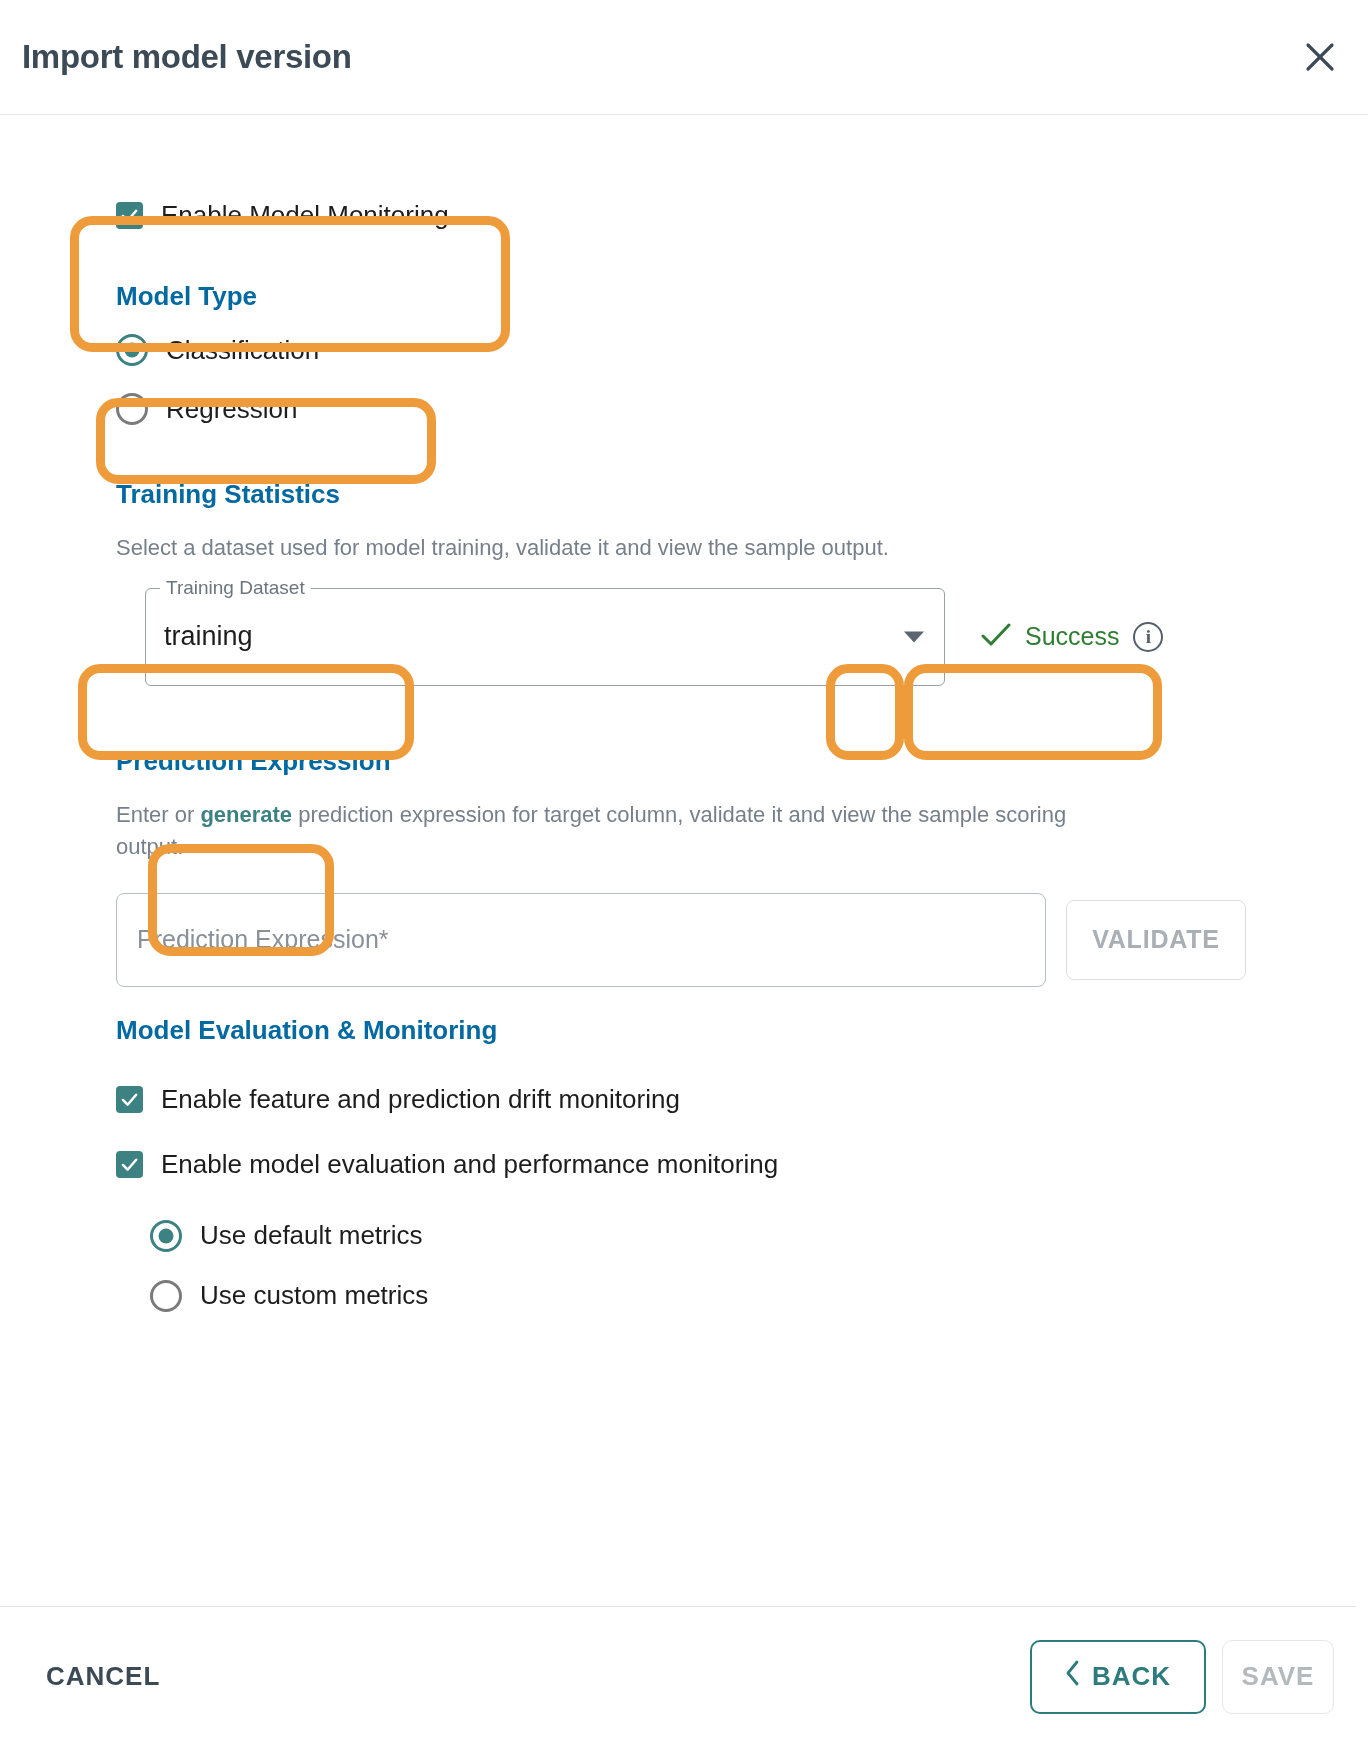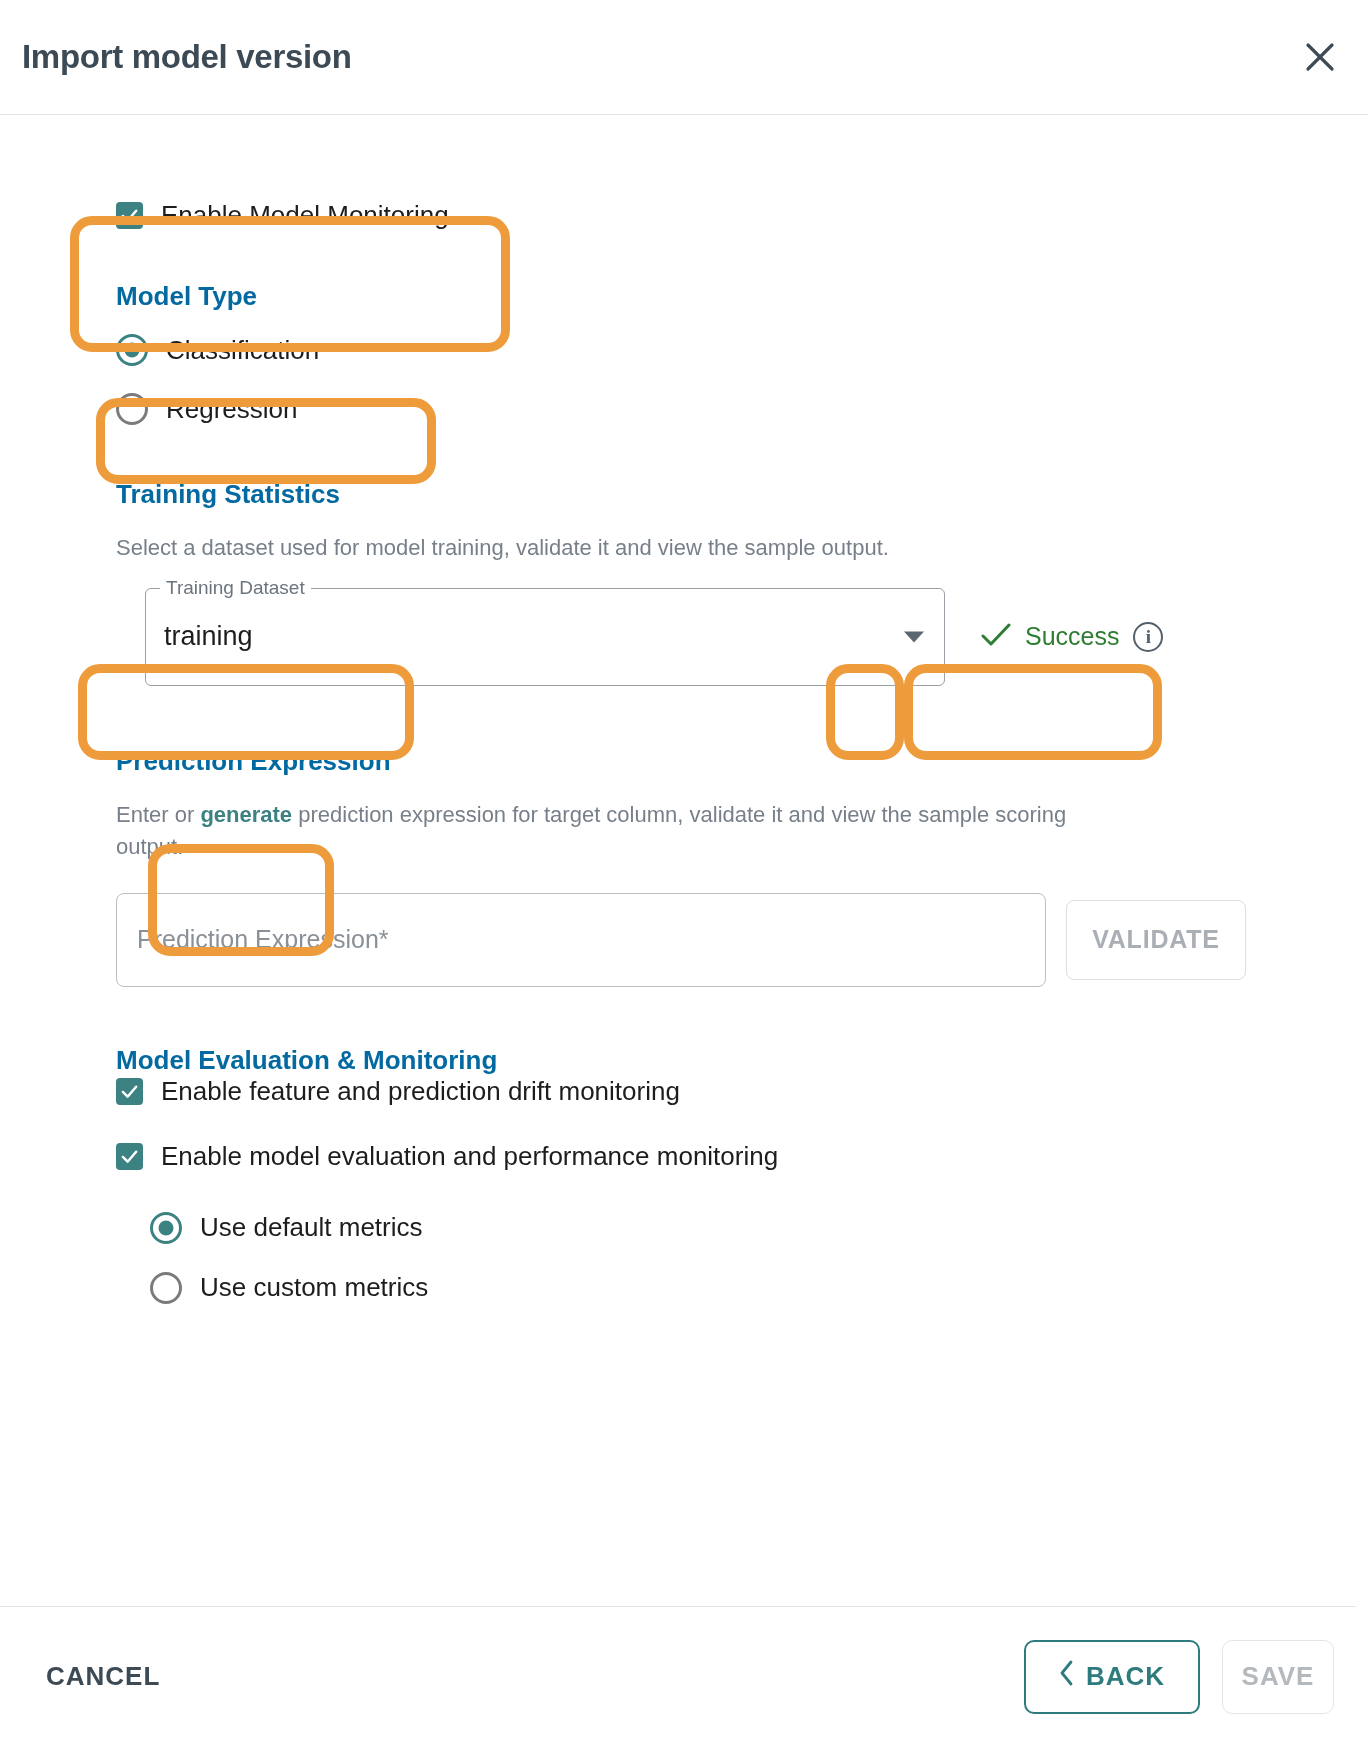--- a/index.html
+++ b/index.html
@@ -260,21 +260,21 @@
     font-size: 26px;
     font-weight: 700;
     letter-spacing: 1px;
     color: #3c4a56;
     cursor: pointer;
   }
   .footer-right {
     margin-left: auto;
     display: flex;
     align-items: center;
-    gap: 22px;
+    gap: 16px;
   }
   .back-btn {
     width: 176px; height: 74px;
     border: 2px solid #2d7b7c;
     border-radius: 10px;
     color: #2d7b7c;
     background: #fff;
     display: flex; align-items: center; justify-content: center;
     gap: 12px;
     font-size: 26px;
@@ -375,23 +375,23 @@
     <div class="sec-title" style="margin-top:60px;">Prediction Expression</div>
     <div class="sec-desc" style="margin-top:22px;"><span>Enter or </span><span class="link">generate</span><span> prediction expression for target column, validate it and view the sample scoring output.</span></div>
 
     <div class="pe-row" style="margin-top:30px;">
       <div class="pe-input">
         <span class="pe-placeholder">Prediction Expression*</span>
       </div>
       <div class="validate-btn">VALIDATE</div>
     </div>
 
-    <div class="sec-title" style="margin-top:58px;">Model Evaluation &amp; Monitoring</div>
-
-    <div class="check-row" style="">
+    <div class="sec-title" style="margin-top:28px;">Model Evaluation &amp; Monitoring</div>
+
+    <div class="check-row" style="margin-top:38px;">
       <span class="cb">
         <svg width="19" height="19" viewBox="0 0 20 20" aria-hidden="true">
           <polyline points="3,10.5 8,15.5 17,5" fill="none" stroke="#ffffff" stroke-width="2.6" stroke-linecap="round" stroke-linejoin="round"></polyline>
         </svg>
       </span>
       <span class="check-label">Enable feature and prediction drift monitoring</span>
     </div>
 
     <div class="check-row" style="margin-top:34px;">
       <span class="cb">

